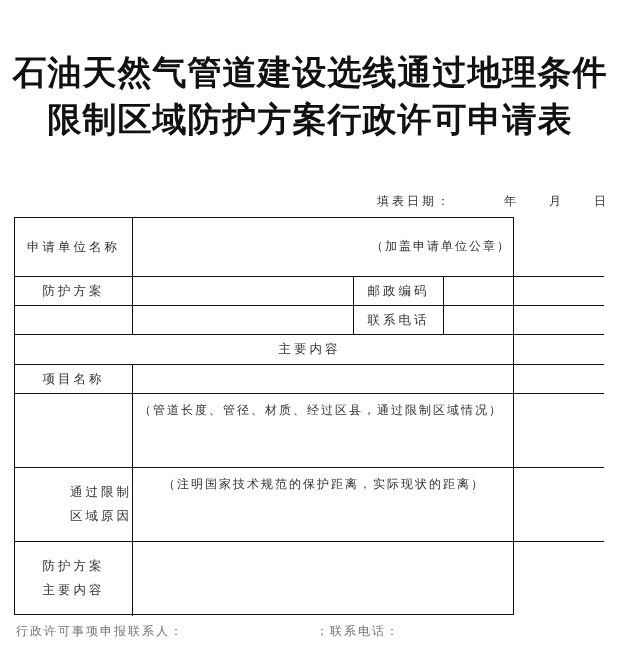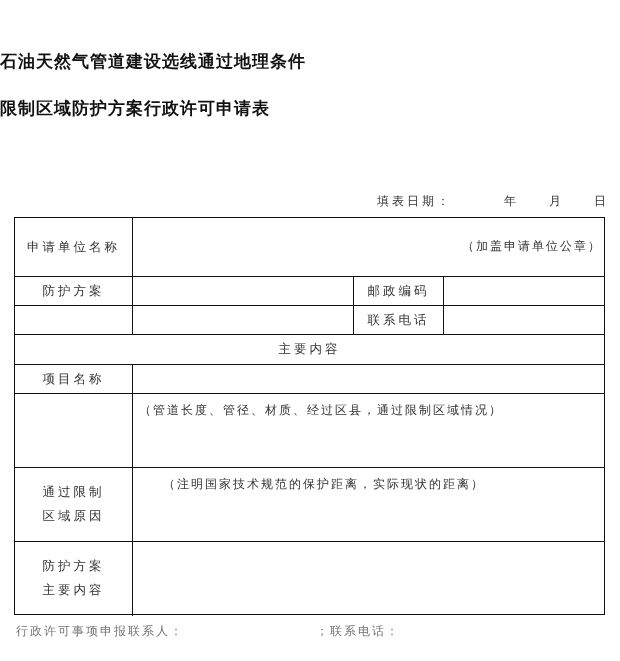--- a/index.html
+++ b/index.html
@@ -1,24 +1,24 @@
 <!DOCTYPE html>
 <html><head>
 <meta charset="utf-8">
 <style>
   html, body { margin:0; padding:0; background:#ffffff; }
   body { width:620px; height:661px; position:relative; overflow:hidden;
          font-family:"DejaVu Serif","Liberation Serif",serif; color:#1a1a1a; }
-  .title { position:absolute; left:0; width:620px; text-align:left;
+  .title { position:absolute; left:0; width:620px; text-align:center;
            font-family:"DejaVu Serif","Liberation Serif",serif; font-weight:bold;
-           font-size:17px; letter-spacing:1px; color:#111; }
+           font-size:34px; letter-spacing:1px; color:#111; }
   .t1 { top:50px; }
   .t2 { top:97px; }
   .date { position:absolute; top:193px; font-size:12px; color:#333; letter-spacing:3px; }
-  .form { position:absolute; left:14px; top:217px; width:591px; height:398px; border:1.5px solid #111; box-sizing:border-box; }
+  .form { position:absolute; left:14px; top:217px; width:500px; height:398px; border:1.5px solid #111; box-sizing:border-box; }
   .hl { position:absolute; left:0; height:0; border-top:1px solid #111; }
   .vl { position:absolute; width:0; border-left:1px solid #111; }
   .cell { position:absolute; display:flex; align-items:center; justify-content:center;
           text-align:center; font-size:12.5px; letter-spacing:3px; color:#333; line-height:24px; }
   .note { position:absolute; font-size:12px; letter-spacing:2px; color:#333; }
   .footer { position:absolute; top:623px; font-size:12px; letter-spacing:2px; color:#737373; }
 </style>
 </head>
 <body>
 
@@ -59,21 +59,21 @@
   <div class="cell" style="left:429px;top:87px;width:160px;height:29px;"></div>
 
   <div class="cell" style="left:0;top:116px;width:589px;height:30px;">主要内容</div>
 
   <div class="cell" style="left:0;top:146px;width:117px;height:29px;">项目名称</div>
   <div class="cell" style="left:118px;top:146px;width:471px;height:29px;"></div>
 
   <div class="cell" style="left:118px;top:175px;width:471px;height:74px;"></div>
   <div class="note" style="left:124px;top:184px;text-align:center;">（管道长度、管径、材质、经过区县，通过限制区域情况）</div>
 
-  <div class="cell" style="left:0;top:249px;width:117px;height:74px;flex-direction:column;">
+  <div class="cell" style="left:0;top:249px;width:117px;height:74px;flex-direction:column;align-items:flex-end;">
     <span>通过限制</span>
     <span>区域原因</span>
   </div>
   <div class="cell" style="left:118px;top:249px;width:471px;height:74px;"></div>
   <div class="note" style="left:124px;top:258px;margin-left:24px;">（注明国家技术规范的保护距离，实际现状的距离）</div>
 
   <div class="cell" style="left:0;top:323px;width:117px;height:73px;flex-direction:column;">
     <span>防护方案</span>
     <span>主要内容</span>
   </div>

